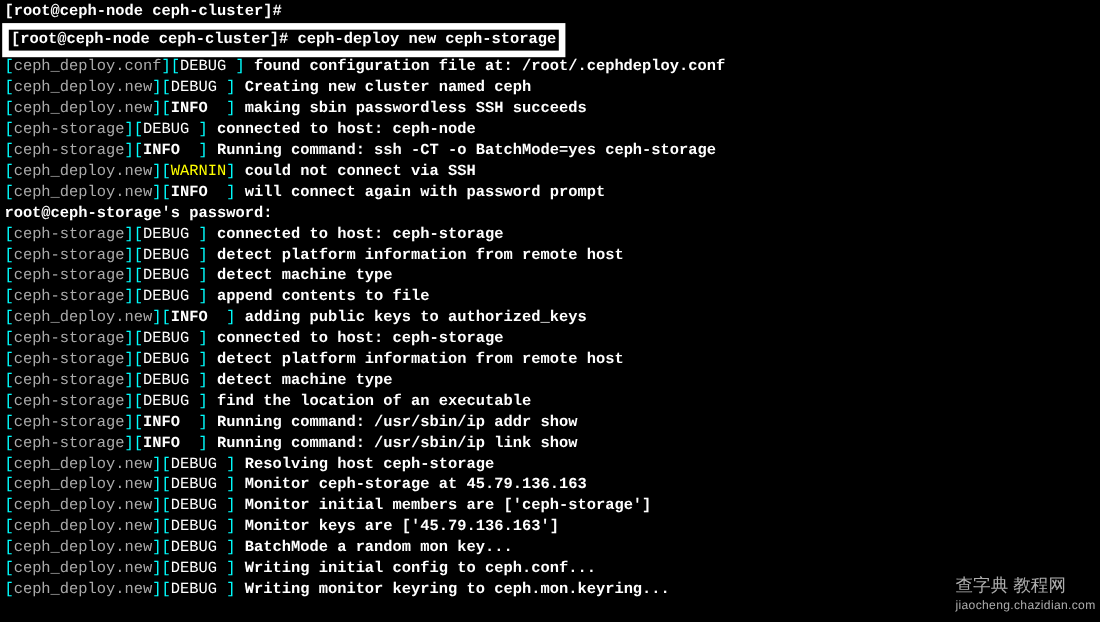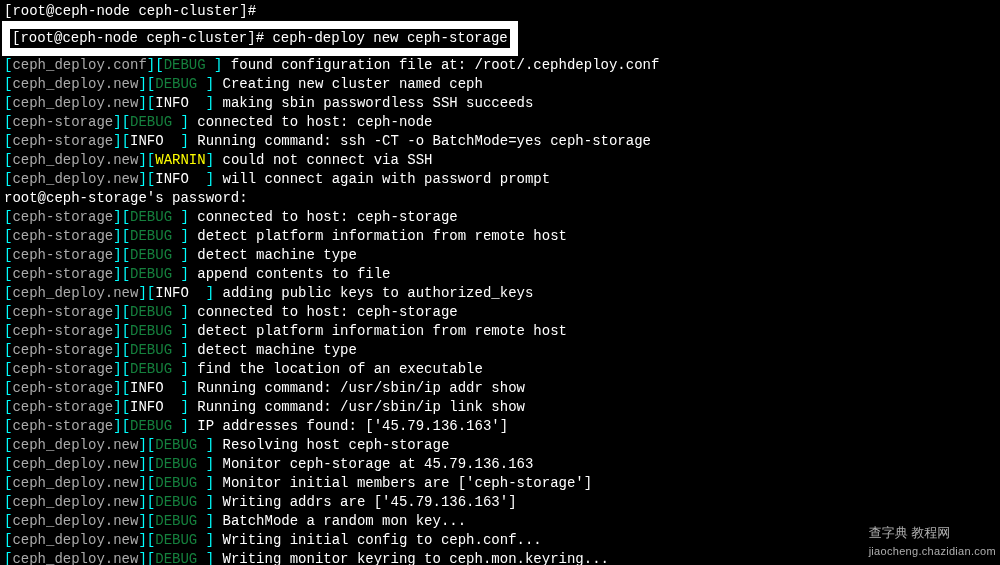--- a/index.html
+++ b/index.html
@@ -15,41 +15,41 @@
       line-height: 19px;
       width: 1000px;
       height: 565px;
       overflow: hidden;
       padding: 2px 4px;
       position: relative;
     }
     .line {
       white-space: pre;
     }
-    .white { color: #ffffff; }
+    .white { color: #ffffff; font-weight: bold; }
     .cyan { color: #00ffff; }
     .grey { color: #aaaaaa; }
     .yellow { color: #ffff00; }
-    .blue { color: #15803d; }
+    .blue { color: #ffffff; }
     .highlight {
-      border: 8px solid #ffffff;
+      border: 6px solid #ffffff;
       display: inline-block;
       padding: 0 2px;
       margin-left: -2px;
     }
     .watermark {
       position: absolute;
       bottom: 4px;
       right: 4px;
       font-size: 14px;
       color: #c0c0c0;
       font-family: sans-serif;
       opacity: 0.9;
     }
-    .watermark .cn { font-size: 13px; }
+    .watermark .cn { font-size: 16px; }
     .watermark .url { display: block; font-size: 11px; letter-spacing: 0.3px; }
   </style>
 </head>
 <body>
 
 <div id="terminal">
     <div class="line"><span class="white">[root@ceph-node ceph-cluster]# </span></div>
     <div class="line"><span class="highlight"><span class="white">[root@ceph-node ceph-cluster]# </span><span class="white">ceph-deploy new ceph-storage</span></span></div>
     <div class="line"><span class="cyan">[</span><span class="grey">ceph_deploy.conf</span><span class="cyan">]</span><span class="cyan">[</span><span class="blue">DEBUG</span><span class="cyan"> ]</span><span class="white"> found configuration file at: /root/.cephdeploy.conf</span></div>
     <div class="line"><span class="cyan">[</span><span class="grey">ceph_deploy.new</span><span class="cyan">]</span><span class="cyan">[</span><span class="blue">DEBUG</span><span class="cyan"> ]</span><span class="white"> Creating new cluster named ceph</span></div>
@@ -63,25 +63,24 @@
     <div class="line"><span class="cyan">[</span><span class="grey">ceph-storage</span><span class="cyan">]</span><span class="cyan">[</span><span class="blue">DEBUG</span><span class="cyan"> ]</span><span class="white"> detect platform information from remote host</span></div>
     <div class="line"><span class="cyan">[</span><span class="grey">ceph-storage</span><span class="cyan">]</span><span class="cyan">[</span><span class="blue">DEBUG</span><span class="cyan"> ]</span><span class="white"> detect machine type</span></div>
     <div class="line"><span class="cyan">[</span><span class="grey">ceph-storage</span><span class="cyan">]</span><span class="cyan">[</span><span class="blue">DEBUG</span><span class="cyan"> ]</span><span class="white"> append contents to file</span></div>
     <div class="line"><span class="cyan">[</span><span class="grey">ceph_deploy.new</span><span class="cyan">]</span><span class="cyan">[</span><span class="white">INFO  </span><span class="cyan">]</span><span class="white"> adding public keys to authorized_keys</span></div>
     <div class="line"><span class="cyan">[</span><span class="grey">ceph-storage</span><span class="cyan">]</span><span class="cyan">[</span><span class="blue">DEBUG</span><span class="cyan"> ]</span><span class="white"> connected to host: ceph-storage </span></div>
     <div class="line"><span class="cyan">[</span><span class="grey">ceph-storage</span><span class="cyan">]</span><span class="cyan">[</span><span class="blue">DEBUG</span><span class="cyan"> ]</span><span class="white"> detect platform information from remote host</span></div>
     <div class="line"><span class="cyan">[</span><span class="grey">ceph-storage</span><span class="cyan">]</span><span class="cyan">[</span><span class="blue">DEBUG</span><span class="cyan"> ]</span><span class="white"> detect machine type</span></div>
     <div class="line"><span class="cyan">[</span><span class="grey">ceph-storage</span><span class="cyan">]</span><span class="cyan">[</span><span class="blue">DEBUG</span><span class="cyan"> ]</span><span class="white"> find the location of an executable</span></div>
     <div class="line"><span class="cyan">[</span><span class="grey">ceph-storage</span><span class="cyan">]</span><span class="cyan">[</span><span class="white">INFO  </span><span class="cyan">]</span><span class="white"> Running command: /usr/sbin/ip addr show</span></div>
     <div class="line"><span class="cyan">[</span><span class="grey">ceph-storage</span><span class="cyan">]</span><span class="cyan">[</span><span class="white">INFO  </span><span class="cyan">]</span><span class="white"> Running command: /usr/sbin/ip link show</span></div>
-    <div class="line"><span class="cyan">[</span><span class="grey">ceph-storage</span><span class="cyan">]</span><span class="cyan">[</span><span class="blue">DEBUG</span><span class="cyan"> ]</span><span class="white"> IP addresses found: ['45.79.136.163']</span></div>
     <div class="line"><span class="cyan">[</span><span class="grey">ceph_deploy.new</span><span class="cyan">]</span><span class="cyan">[</span><span class="blue">DEBUG</span><span class="cyan"> ]</span><span class="white"> Resolving host ceph-storage</span></div>
     <div class="line"><span class="cyan">[</span><span class="grey">ceph_deploy.new</span><span class="cyan">]</span><span class="cyan">[</span><span class="blue">DEBUG</span><span class="cyan"> ]</span><span class="white"> Monitor ceph-storage at 45.79.136.163</span></div>
     <div class="line"><span class="cyan">[</span><span class="grey">ceph_deploy.new</span><span class="cyan">]</span><span class="cyan">[</span><span class="blue">DEBUG</span><span class="cyan"> ]</span><span class="white"> Monitor initial members are ['ceph-storage']</span></div>
-    <div class="line"><span class="cyan">[</span><span class="grey">ceph_deploy.new</span><span class="cyan">]</span><span class="cyan">[</span><span class="blue">DEBUG</span><span class="cyan"> ]</span><span class="white"> Writing addrs are ['45.79.136.163']</span></div>
+    <div class="line"><span class="cyan">[</span><span class="grey">ceph_deploy.new</span><span class="cyan">]</span><span class="cyan">[</span><span class="blue">DEBUG</span><span class="cyan"> ]</span><span class="white"> Monitor keys are ['45.79.136.163']</span></div>
     <div class="line"><span class="cyan">[</span><span class="grey">ceph_deploy.new</span><span class="cyan">]</span><span class="cyan">[</span><span class="blue">DEBUG</span><span class="cyan"> ]</span><span class="white"> BatchMode a random mon key...</span></div>
     <div class="line"><span class="cyan">[</span><span class="grey">ceph_deploy.new</span><span class="cyan">]</span><span class="cyan">[</span><span class="blue">DEBUG</span><span class="cyan"> ]</span><span class="white"> Writing initial config to ceph.conf...</span></div>
     <div class="line"><span class="cyan">[</span><span class="grey">ceph_deploy.new</span><span class="cyan">]</span><span class="cyan">[</span><span class="blue">DEBUG</span><span class="cyan"> ]</span><span class="white"> Writing monitor keyring to ceph.mon.keyring...</span></div>
   </div>
 
 <div class="watermark">
   <span class="cn">查字典 教程网</span>
   <span class="url">jiaocheng.chazidian.com</span>
 </div>
 

